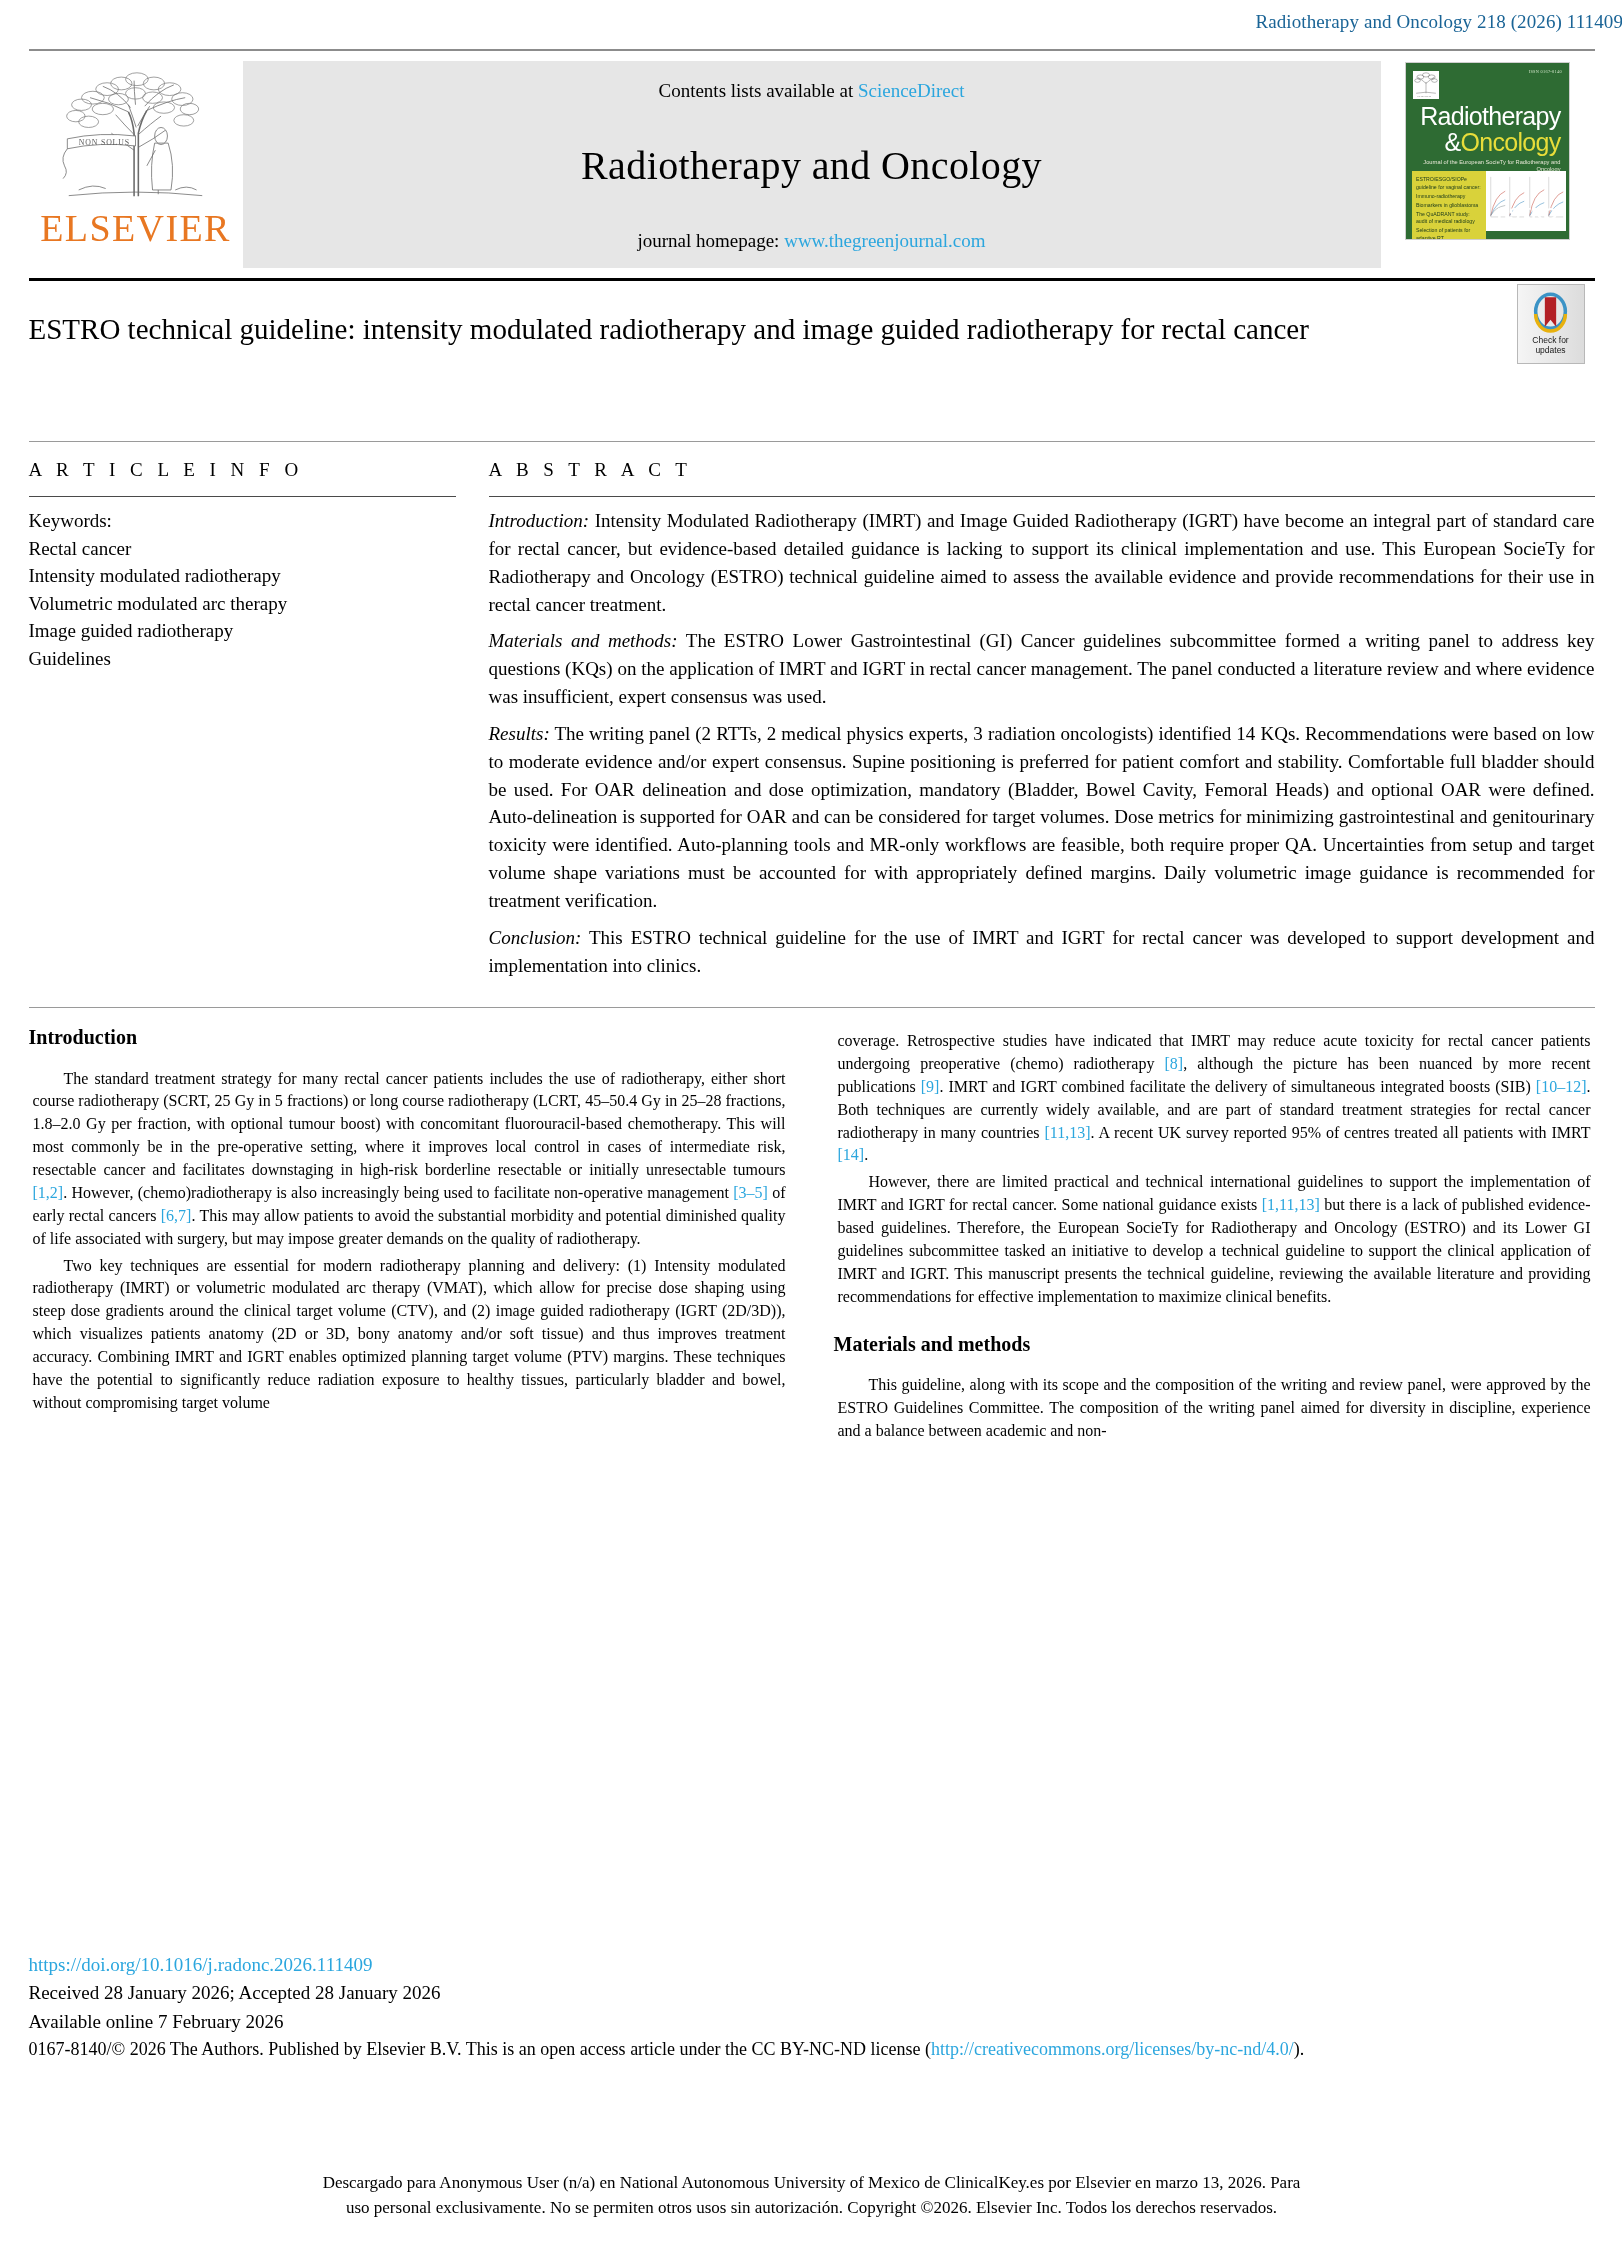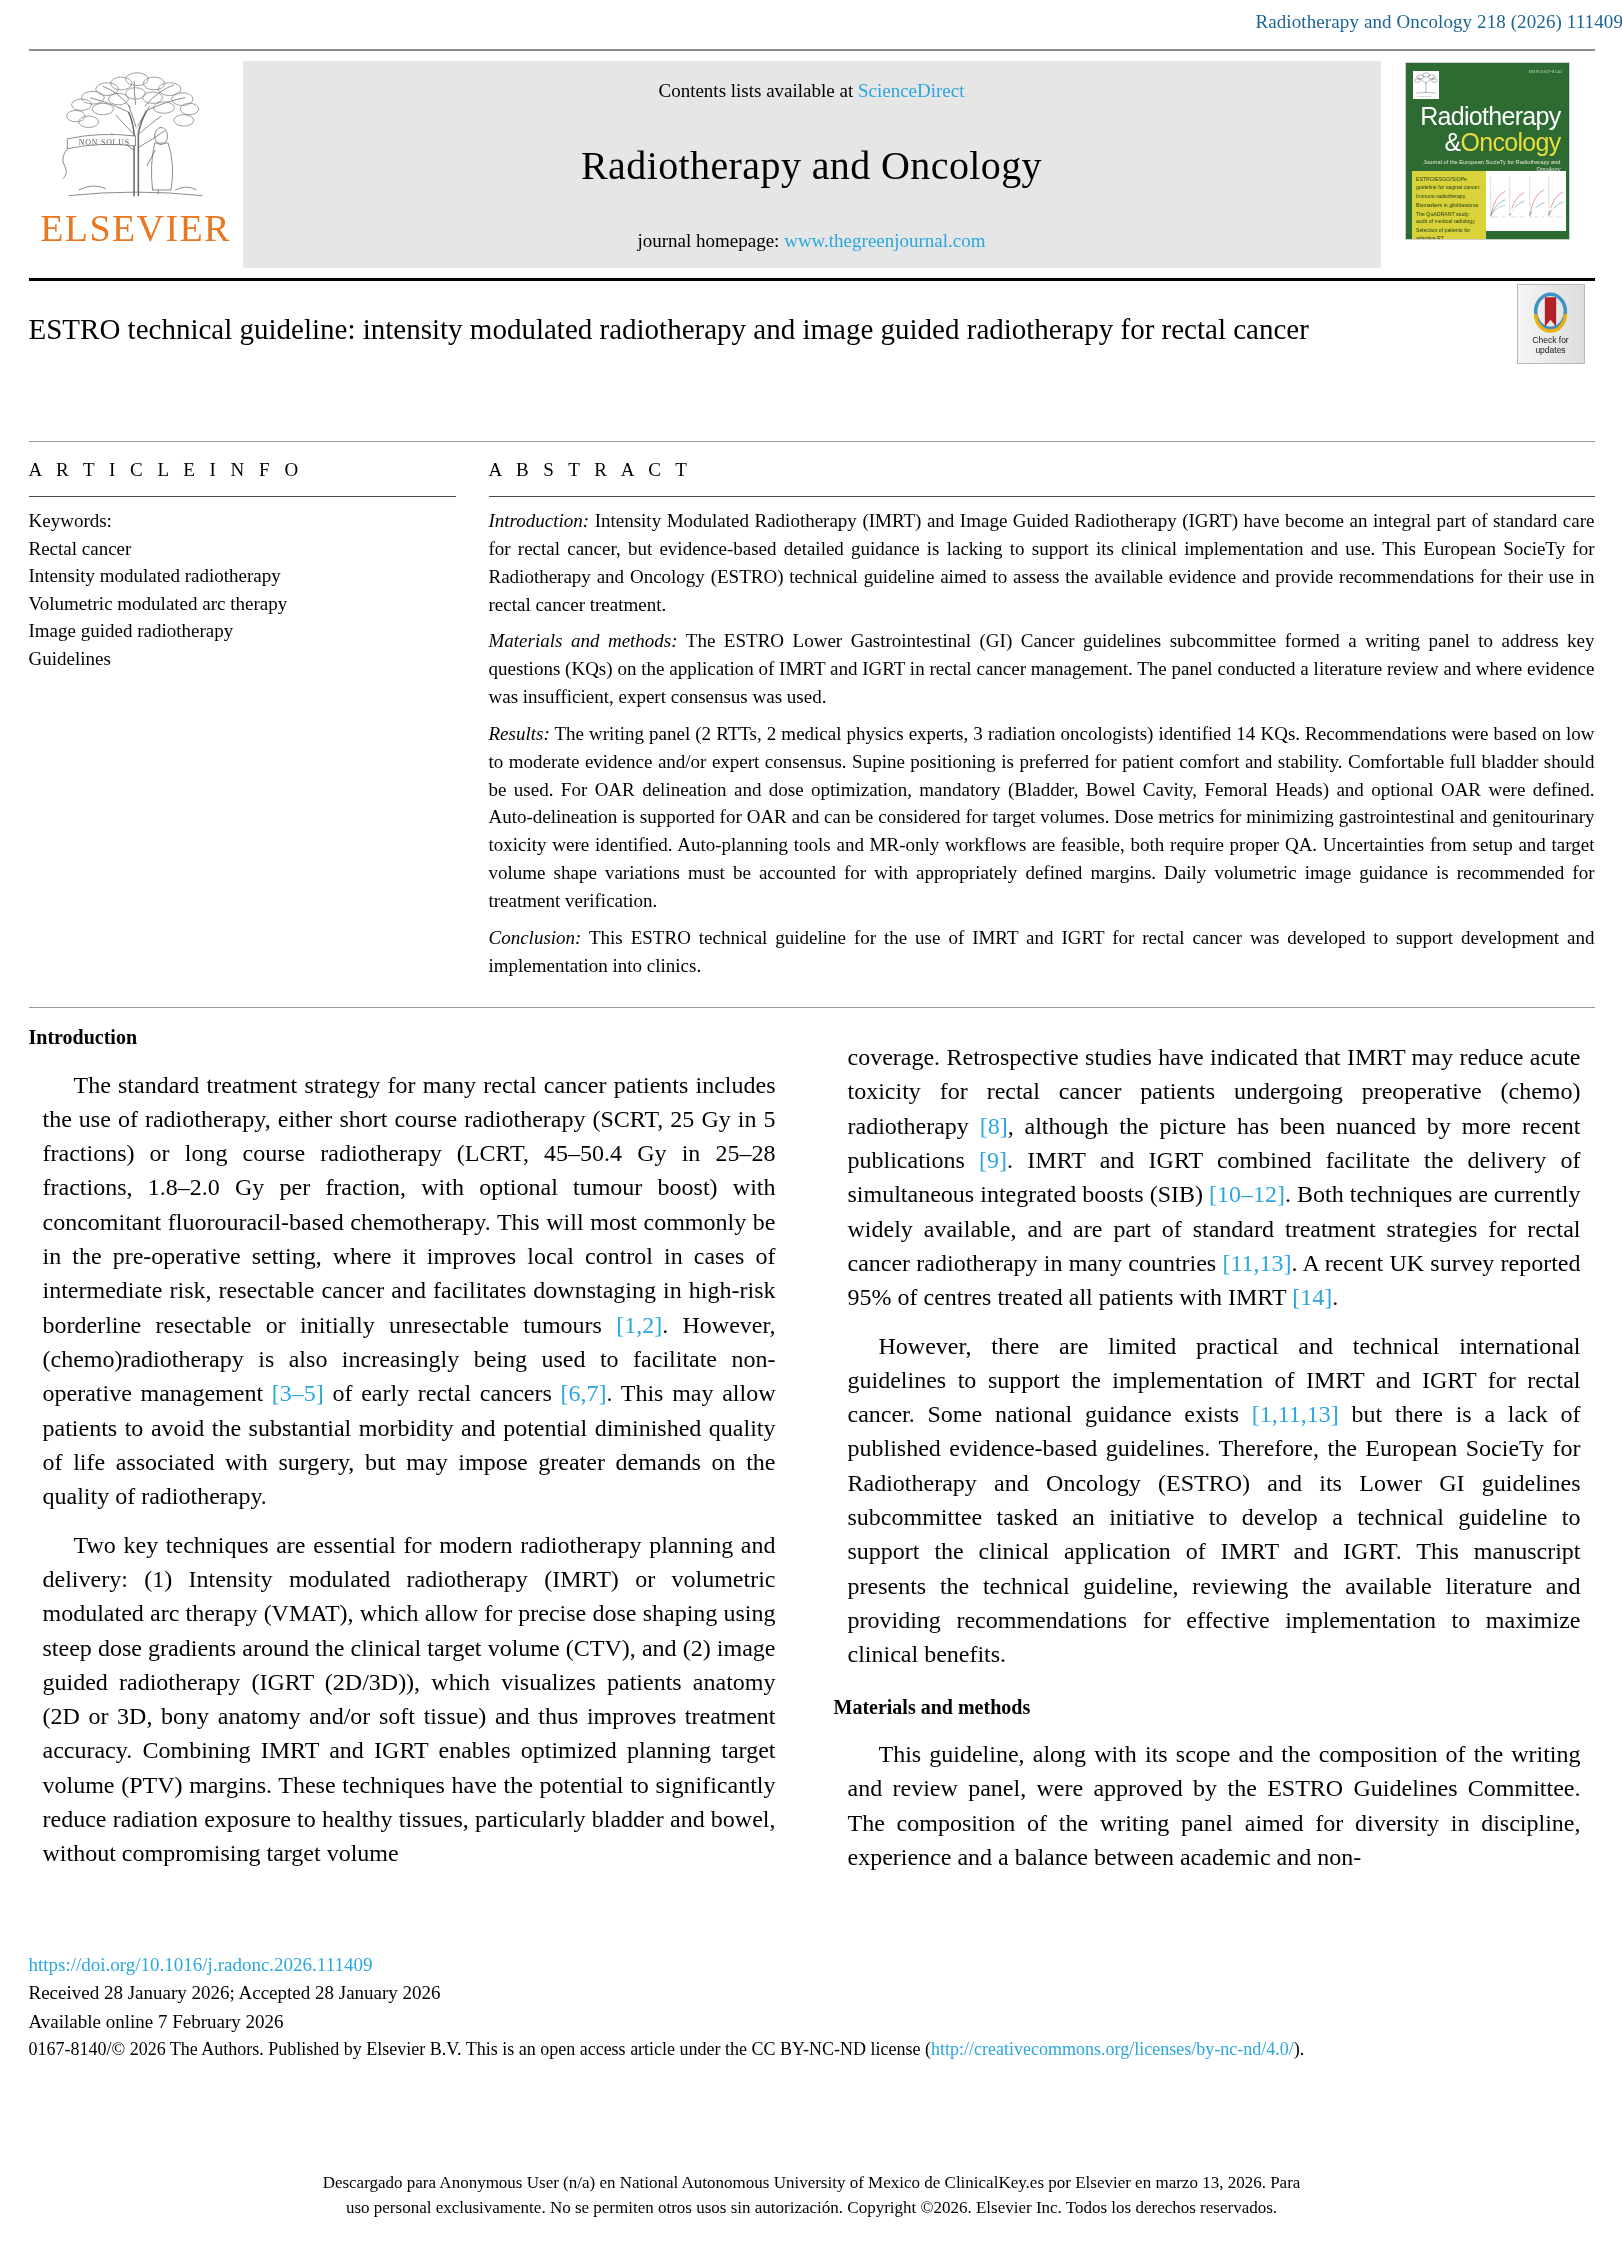--- a/index.html
+++ b/index.html
@@ -239,24 +239,24 @@
   }
   .body-col { flex: 1 1 0; width: 0; }
   .h2 {
     font-family: "Liberation Serif", serif;
     font-weight: bold;
     font-size: 20px;
     margin: 0 0 18.5px 0;
   }
   .h2.spaced { margin-top: 24px; }
   .p {
-    font-size: 24px;
+    font-size: 16px;
     line-height: 1.43;
     text-align: justify;
-    margin: 14px;
+    margin: 4px;
     text-indent: 31px;
     hyphens: none;
   }
   .p.cont { text-indent: 0; }
 
   
   .footer-meta {
     position: absolute;
     left: 28.5px;
     right: 28.5px;

